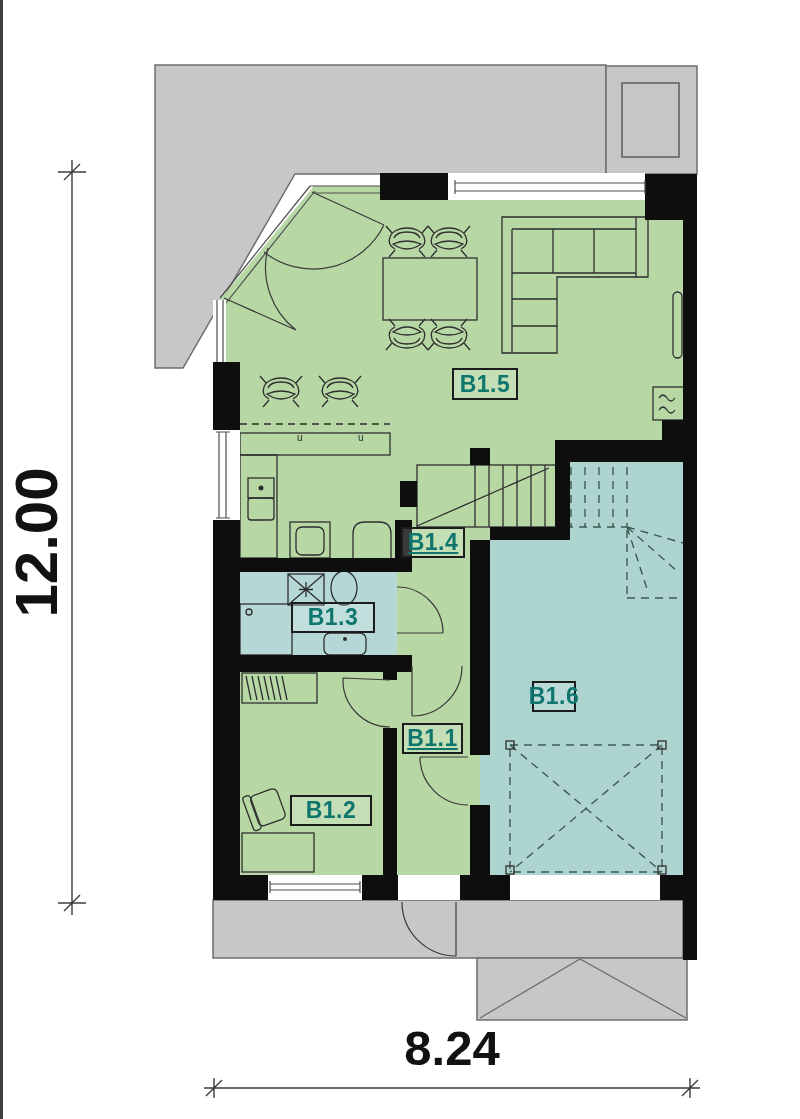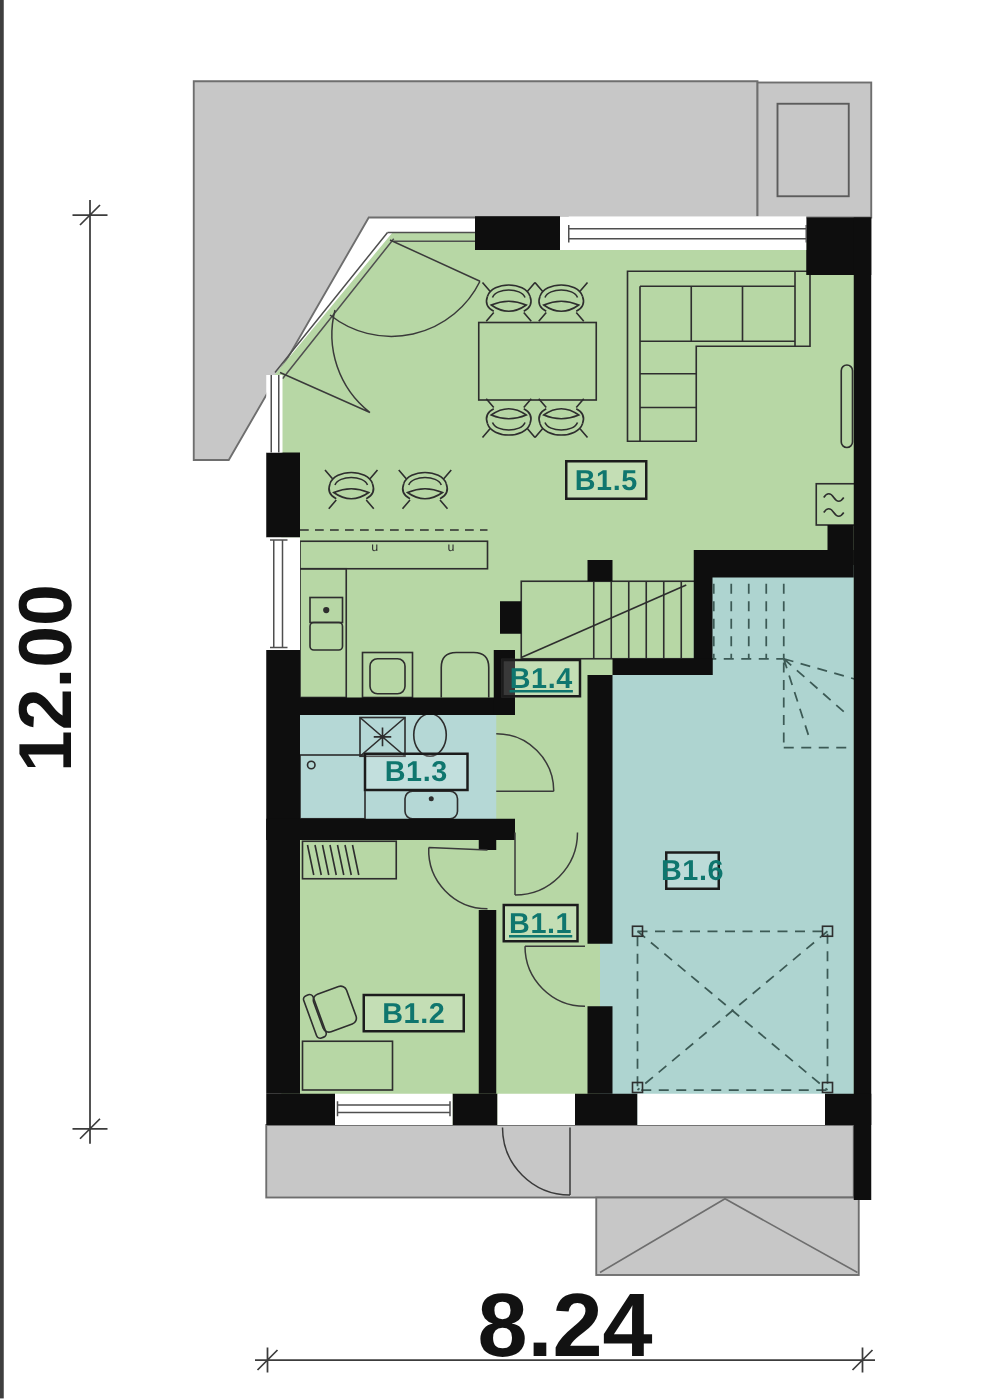--- a/index.html
+++ b/index.html
@@ -21,21 +21,21 @@
   .arc{stroke:#3a3a3a;stroke-width:1.2;fill:none;}
   .dim{stroke:#3c3c3c;stroke-width:1.4;fill:none;}
   .room-label{
     position:absolute;box-sizing:border-box;border:2px solid #1c1c1c;
     display:flex;align-items:center;justify-content:center;
     font-weight:bold;font-size:23px;color:#0f766e;background:rgba(255,255,255,0.18);
     letter-spacing:0.5px;
   }
   .dim-text{position:absolute;font-weight:bold;color:#121212;text-align:center;}
   .dim-v{left:-64px;top:508px;width:200px;font-size:60px;transform:rotate(-90deg);}
-  .dim-h{left:352px;top:1020px;width:200px;font-size:72px;}
+  .dim-h{left:352px;top:1020px;width:200px;font-size:49px;}
   .u-mark{font-size:10px;fill:#2e2e2e;font-family:"Liberation Sans",sans-serif;}
 </style>
 </head>
 <body>
 
 <div class="plan">
   <div class="edge-line"></div>
 
   <svg width="800" height="1119" viewBox="0 0 800 1119">
     <defs>

